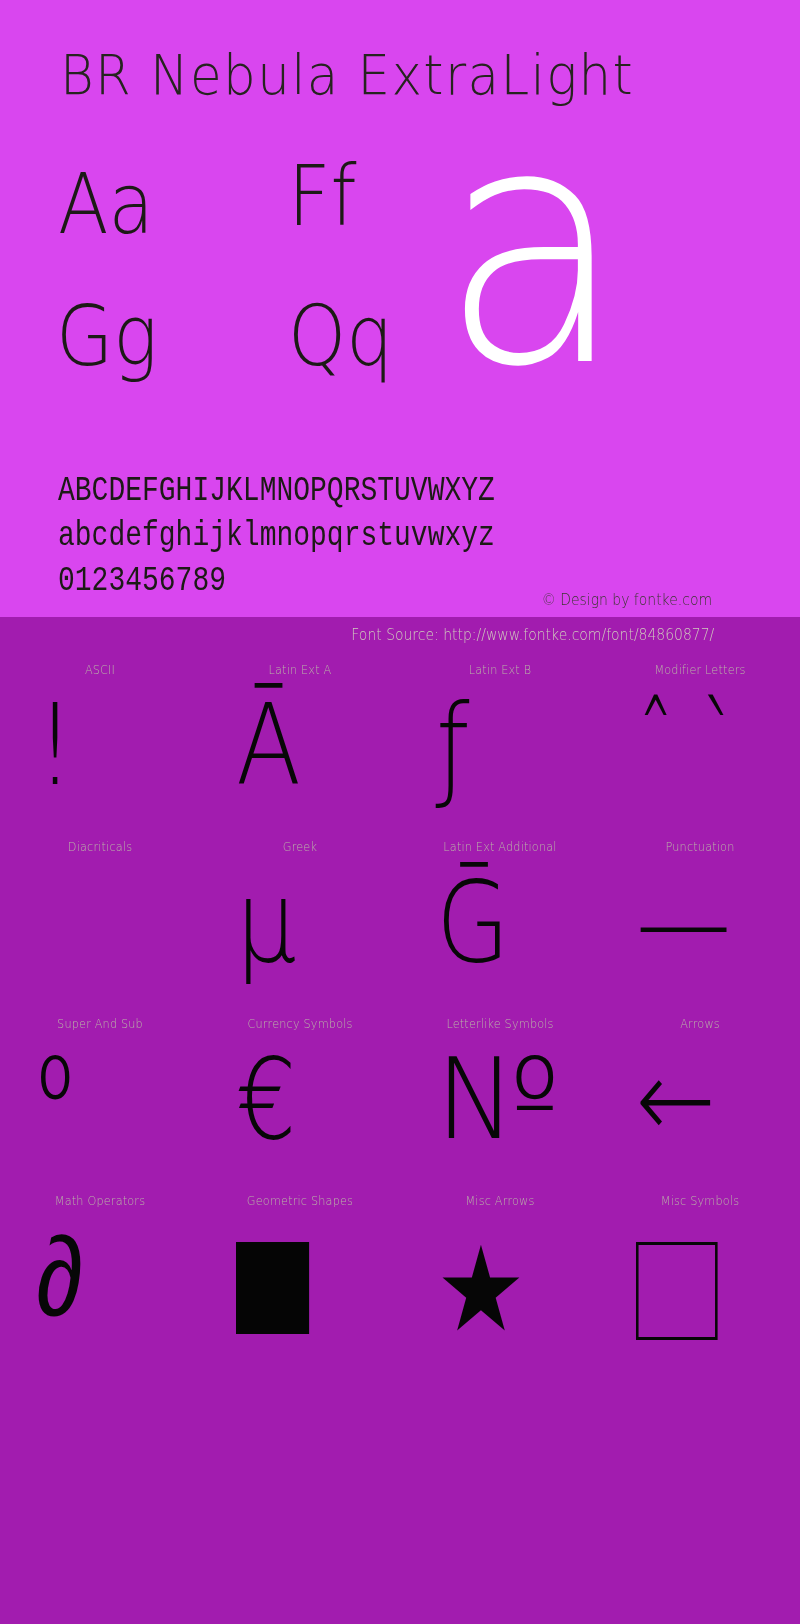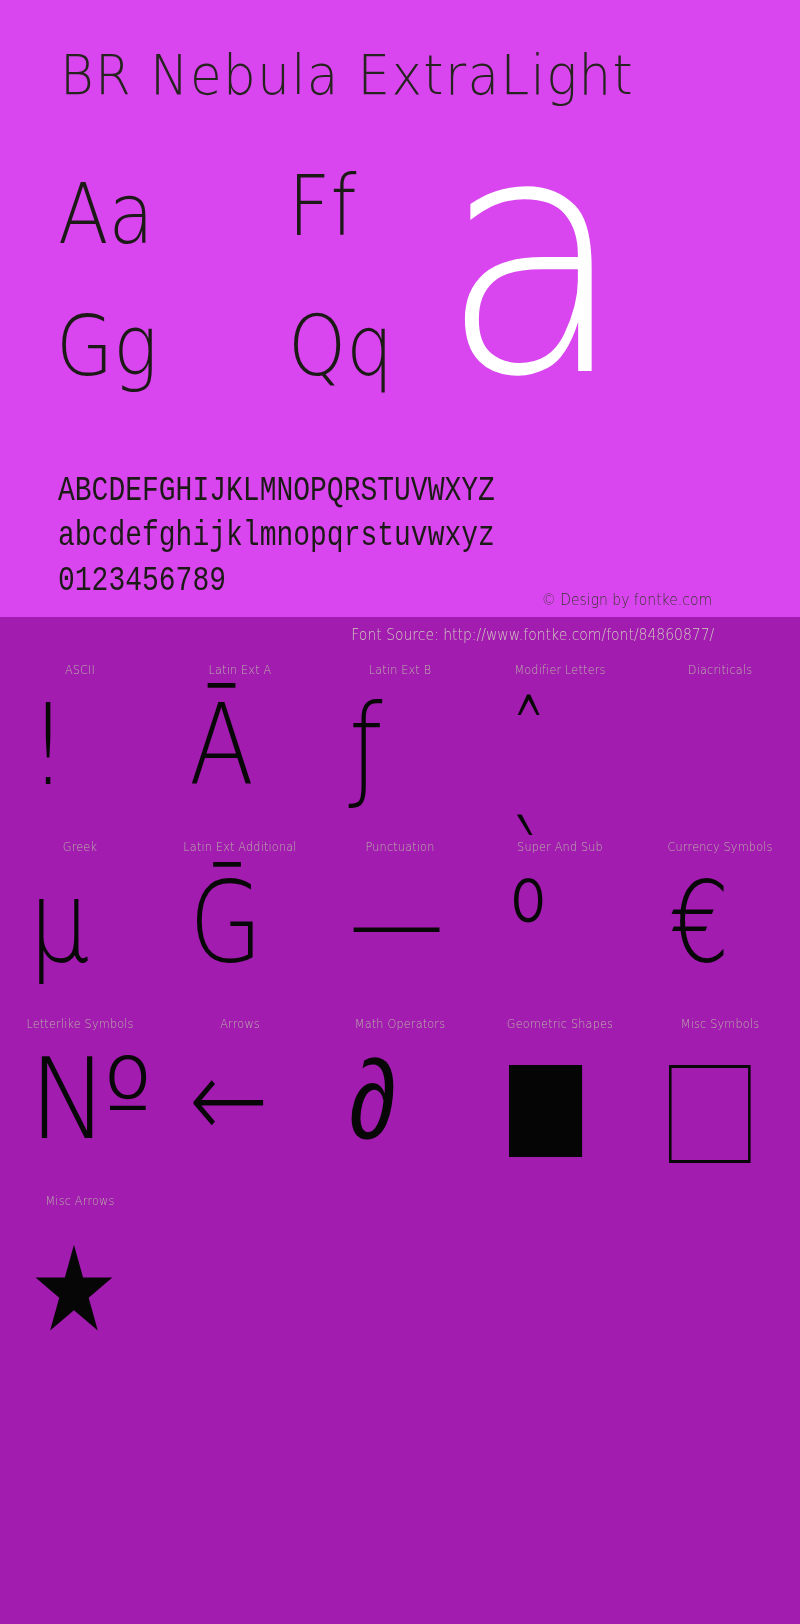--- a/index.html
+++ b/index.html
@@ -39,21 +39,21 @@
     font-family: "DejaVu Sans", "Liberation Sans", sans-serif;
     font-stretch: condensed;
     transform: scaleX(0.92);
     transform-origin: left center;
     white-space: nowrap;
   }
 
   
   .samples {
     position: absolute;
-    left: 0; top: 152px;
+    left: 0; top: 142px;
     width: 800px;
     height: 280px;
   }
   .sample-pair {
     position: absolute;
     font-size: 84px;
     line-height: 84px;
     font-weight: 200;
     color: #1c1a16;
     font-family: "DejaVu Sans", "Liberation Sans", sans-serif;
@@ -136,21 +136,21 @@
     transform: scaleX(0.93);
     transform-origin: right center;
   }
 
   .block-grid {
     position: absolute;
     left: 0;
     top: 30px;
     width: 800px;
     display: grid;
-    grid-template-columns: repeat(5, 1fr);
+    grid-template-columns: repeat(4, 1fr);
     grid-auto-rows: 177px;
   }
   .block-cell {
     position: relative;
   }
   .block-label {
     position: absolute;
     top: 16px;
     left: 0;
     width: 100%;
@@ -290,23 +290,23 @@
         </div>
         <div class="block-cell">
           <div class="block-label">Math Operators</div>
           <div class="block-glyph">∂</div>
         </div>
         <div class="block-cell">
           <div class="block-label">Geometric Shapes</div>
           <div class="block-glyph shape-filled"></div>
         </div>
         <div class="block-cell">
+          <div class="block-label">Misc Arrows</div>
+          <div class="block-glyph shape-star"></div>
+        </div>
+        <div class="block-cell">
           <div class="block-label">Misc Symbols</div>
           <div class="block-glyph shape-hollow"></div>
         </div>
-        <div class="block-cell">
-          <div class="block-label">Misc Arrows</div>
-          <div class="block-glyph shape-star"></div>
-        </div>
       </div>
   </div>
 
 </div>
 
 </body></html>

